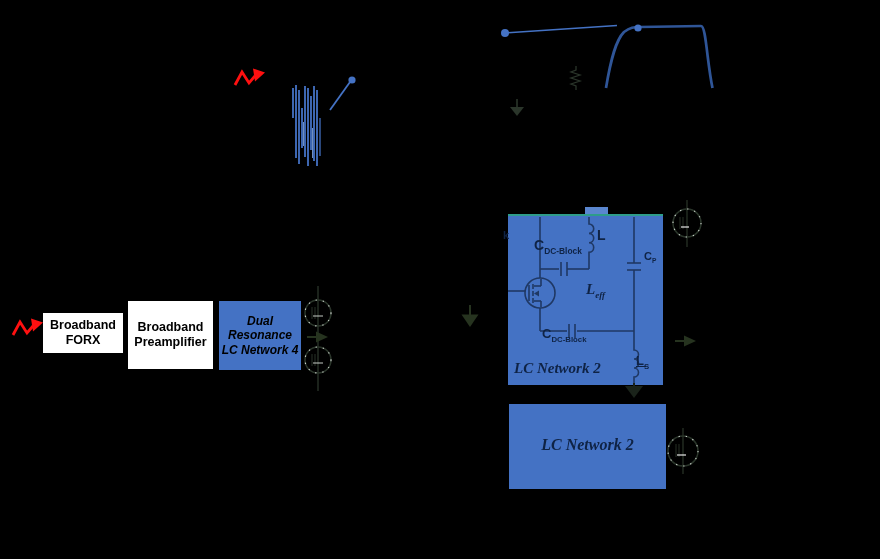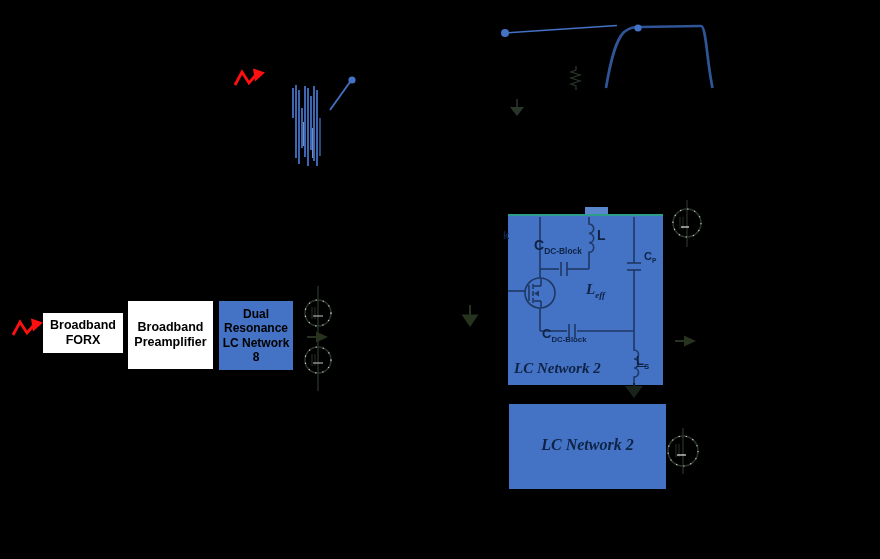--- a/index.html
+++ b/index.html
@@ -26,24 +26,24 @@
   <div class="box whitebox" style="left:43px;top:313px;width:80px;height:40px;font-size:12.5px;">
     <span>Broadband</span>
     <span>FORX</span>
   </div>
 
   <div class="box whitebox" style="left:128px;top:301px;width:85px;height:68px;font-size:12.5px;">
     <span>Broadband</span>
     <span>Preamplifier</span>
   </div>
 
-  <div class="box bluebox" style="left:219px;top:301px;width:74px;height:69px;font-size:12px;">
+  <div class="box bluebox" style="left:219px;top:301px;width:82px;height:69px;font-size:12px;font-style:italic;">
     <span>Dual</span>
     <span>Resonance</span>
-    <span>LC Network 8</span>
+    <span>LC Network 4</span>
   </div>
 
   <div class="tab" style="left:585px;top:207px;width:23px;height:9px;"></div>
   <div class="teal-edge" style="left:508px;top:214px;width:155px;height:3px;"></div>
   <div class="bluebox" style="position:absolute;left:508px;top:216px;width:155px;height:169px;"></div>
 
   <div class="bluebox" style="position:absolute;left:509px;top:404px;width:157px;height:85px;"></div>
 
   <svg class="overlay" width="880" height="559" viewBox="0 0 880 559">
 

